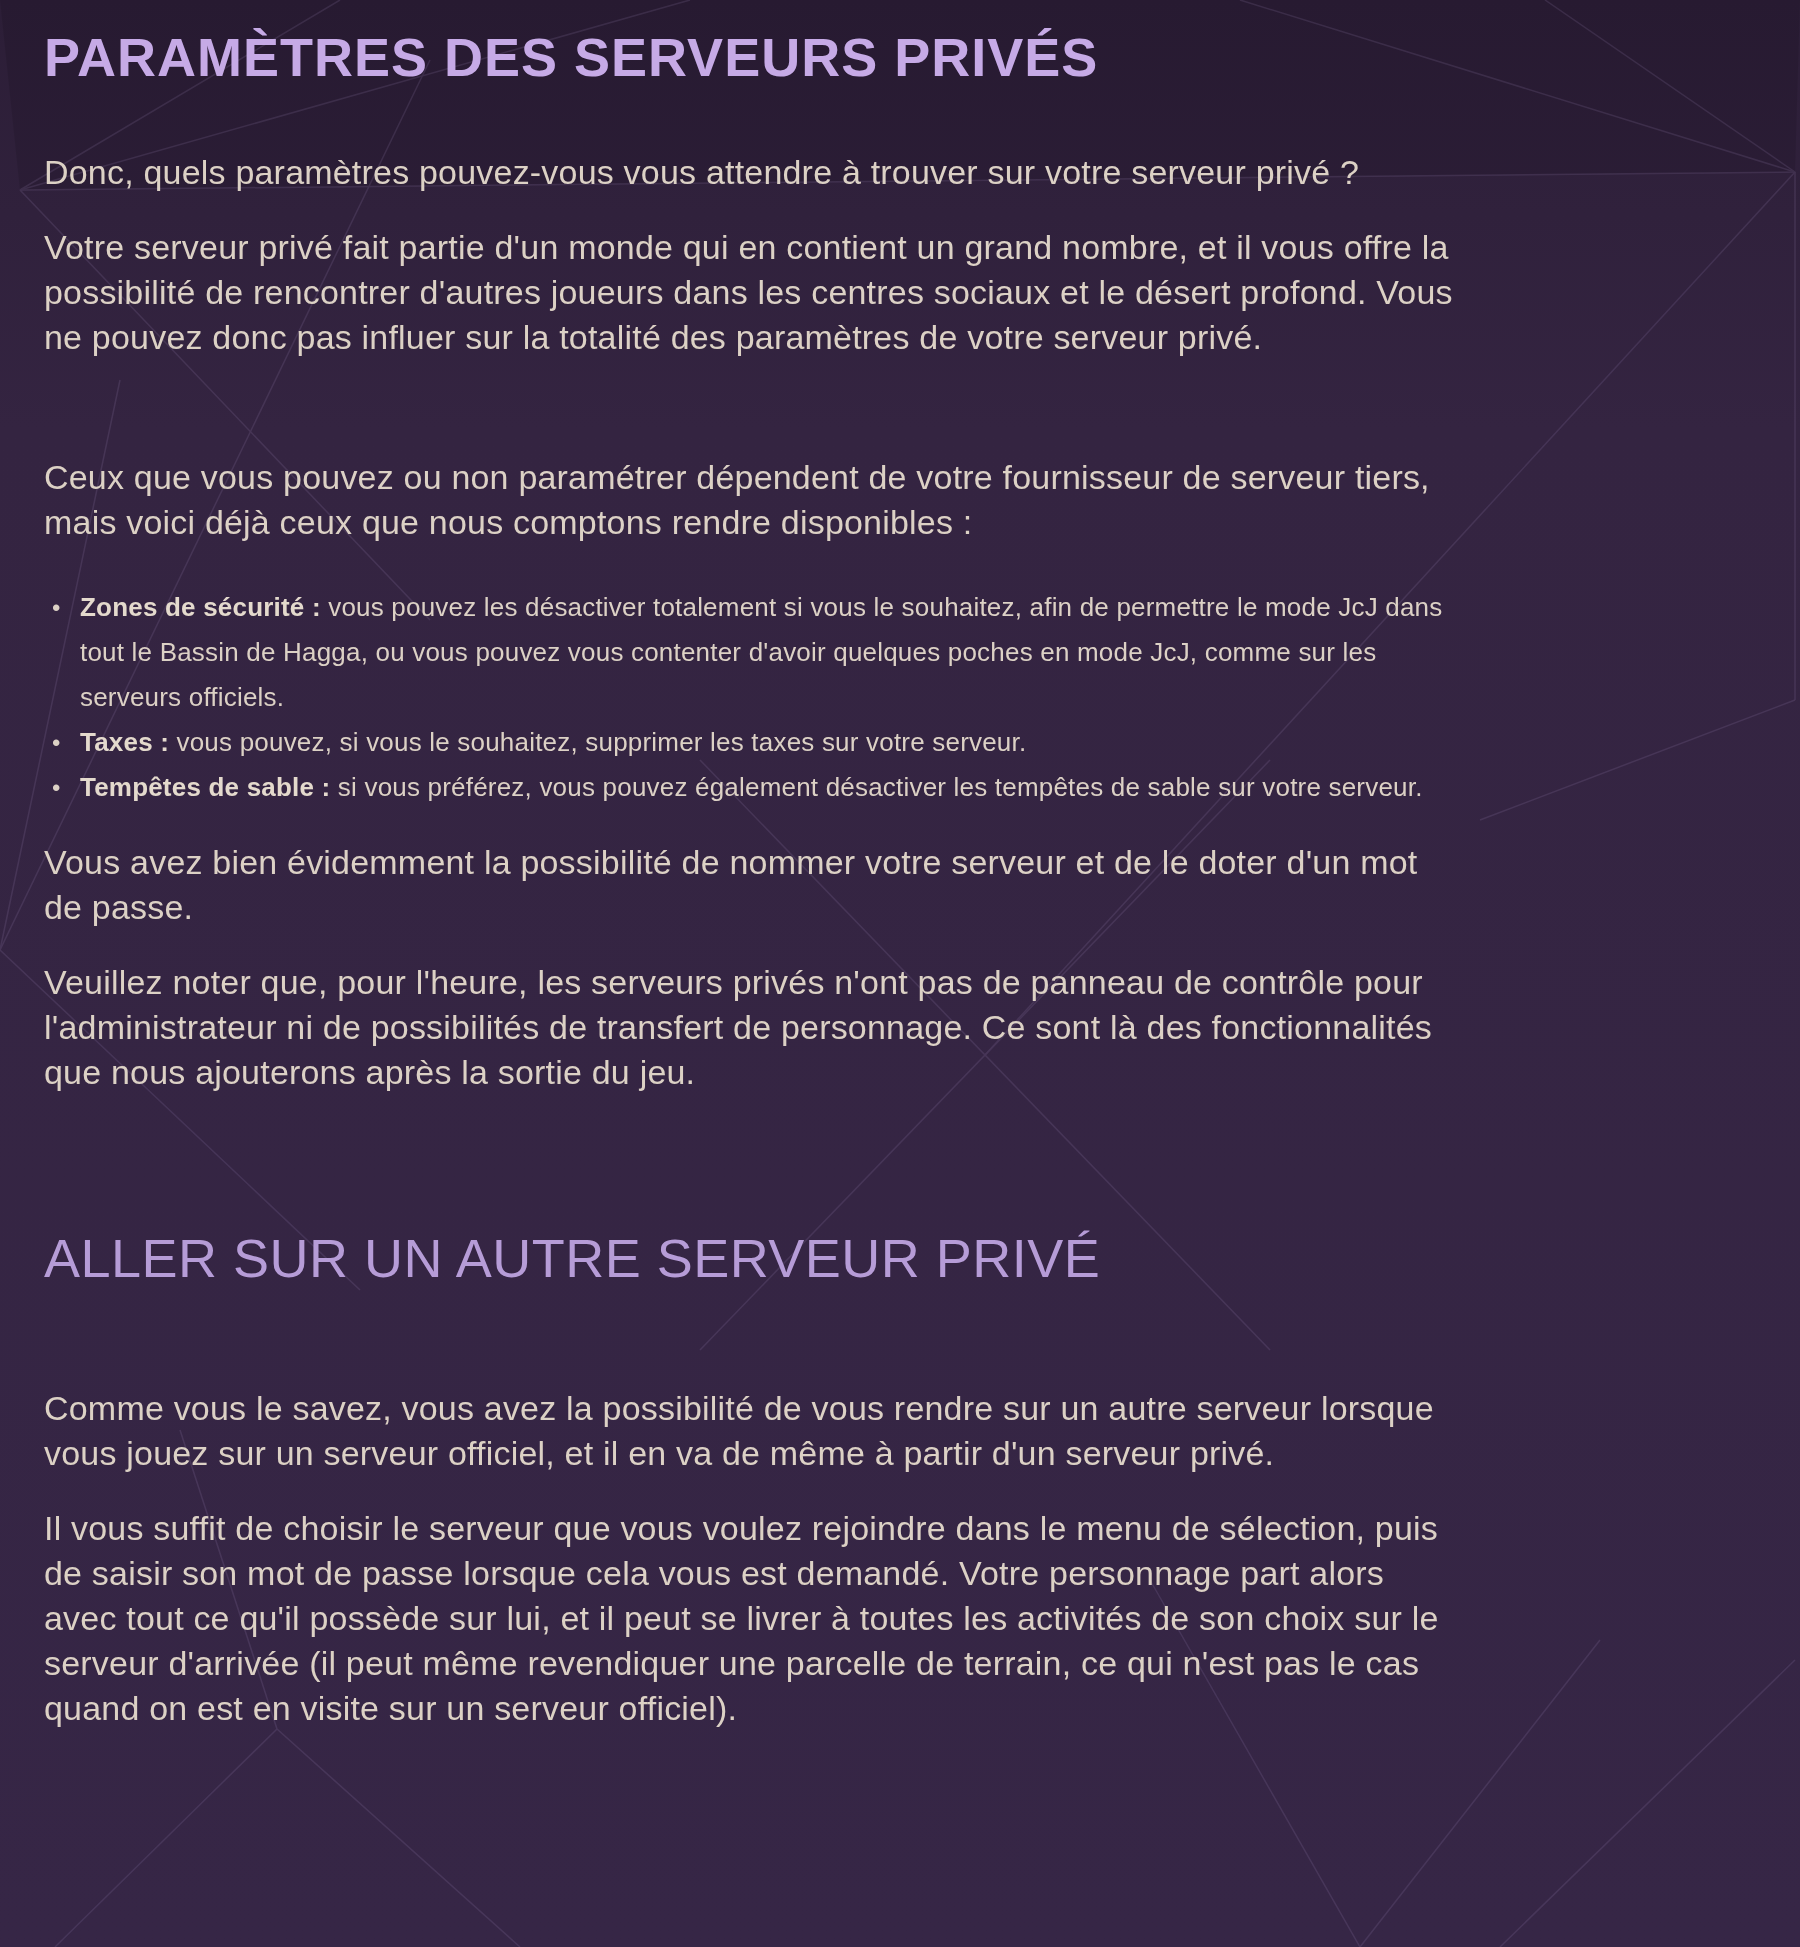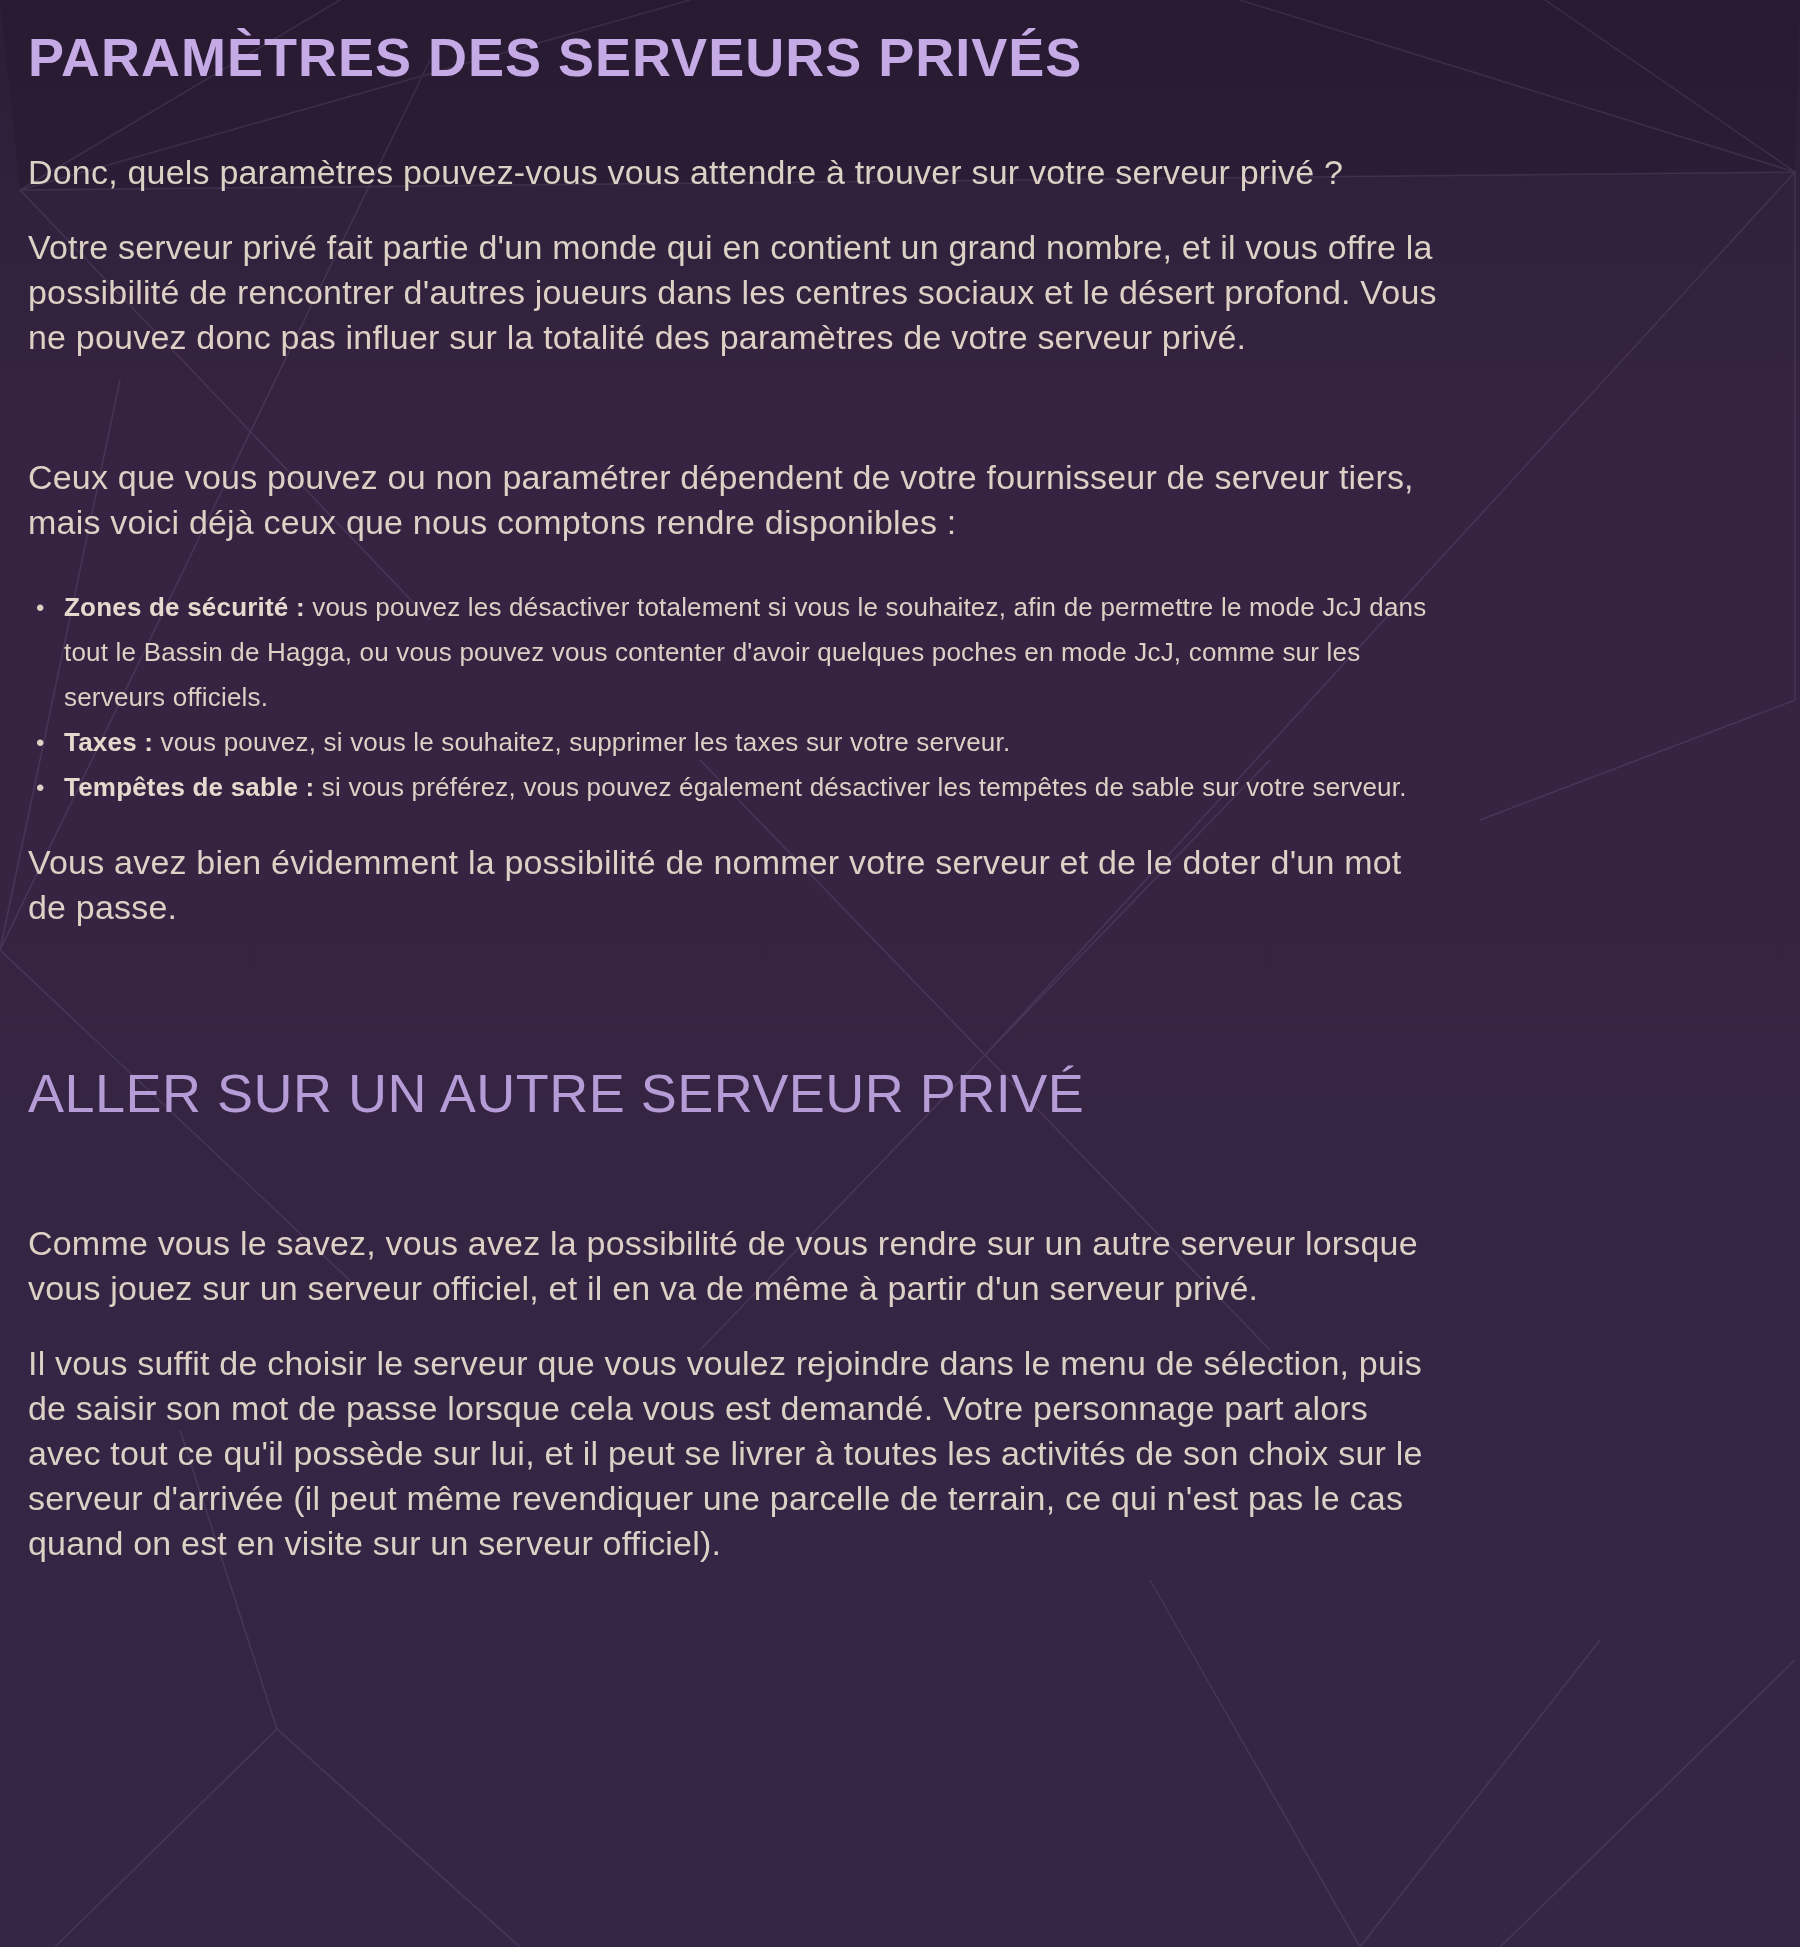--- a/index.html
+++ b/index.html
@@ -18,21 +18,21 @@
     overflow:hidden;
     background:linear-gradient(180deg,var(--bg-top) 0%,var(--bg) 22%,#362646 100%);
     font-family:"Liberation Sans","DejaVu Sans",sans-serif;
   }
   svg.pattern{
     position:absolute;inset:0;width:1800px;height:1947px;display:block;
     pointer-events:none;
   }
   .content{
     position:absolute;inset:0;
-    padding:12px 44px 0 28px;
+    padding:12px 44px 0 44px;
   }
   h1{
     font-size:54px;
     line-height:66px;
     font-weight:700;
     letter-spacing:1px;
     color:var(--h1-color);
     margin:12px 0 0 0;
   }
   h2{
@@ -123,20 +123,21 @@
     <li>
       <strong>Taxes :</strong><span> vous pouvez, si vous le souhaitez, supprimer les taxes sur votre serveur.</span>
     </li>
     <li>
       <strong>Tempêtes de sable :</strong><span> si vous préférez, vous pouvez également désactiver les tempêtes de sable sur votre serveur.</span>
     </li>
   </ul>
 
   <p>Vous avez bien évidemment la possibilité de nommer votre serveur et de le doter d'un mot de passe.</p>
 
+  <p>Veuillez noter que, pour l'heure, les serveurs privés n'ont pas de panneau de contrôle pour l'administrateur ni de possibilités de transfert de personnage. Ce sont là des fonctionnalités que nous ajouterons après la sortie du jeu.</p>
 
   <h2>ALLER SUR UN AUTRE SERVEUR PRIVÉ</h2>
 
   <p class="gap-lg">Comme vous le savez, vous avez la possibilité de vous rendre sur un autre serveur lorsque vous jouez sur un serveur officiel, et il en va de même à partir d'un serveur privé.</p>
 
   <p>Il vous suffit de choisir le serveur que vous voulez rejoindre dans le menu de sélection, puis de saisir son mot de passe lorsque cela vous est demandé. Votre personnage part alors avec tout ce qu'il possède sur lui, et il peut se livrer à toutes les activités de son choix sur le serveur d'arrivée (il peut même revendiquer une parcelle de terrain, ce qui n'est pas le cas quand on est en visite sur un serveur officiel).</p>
 
 
 </main>
 

